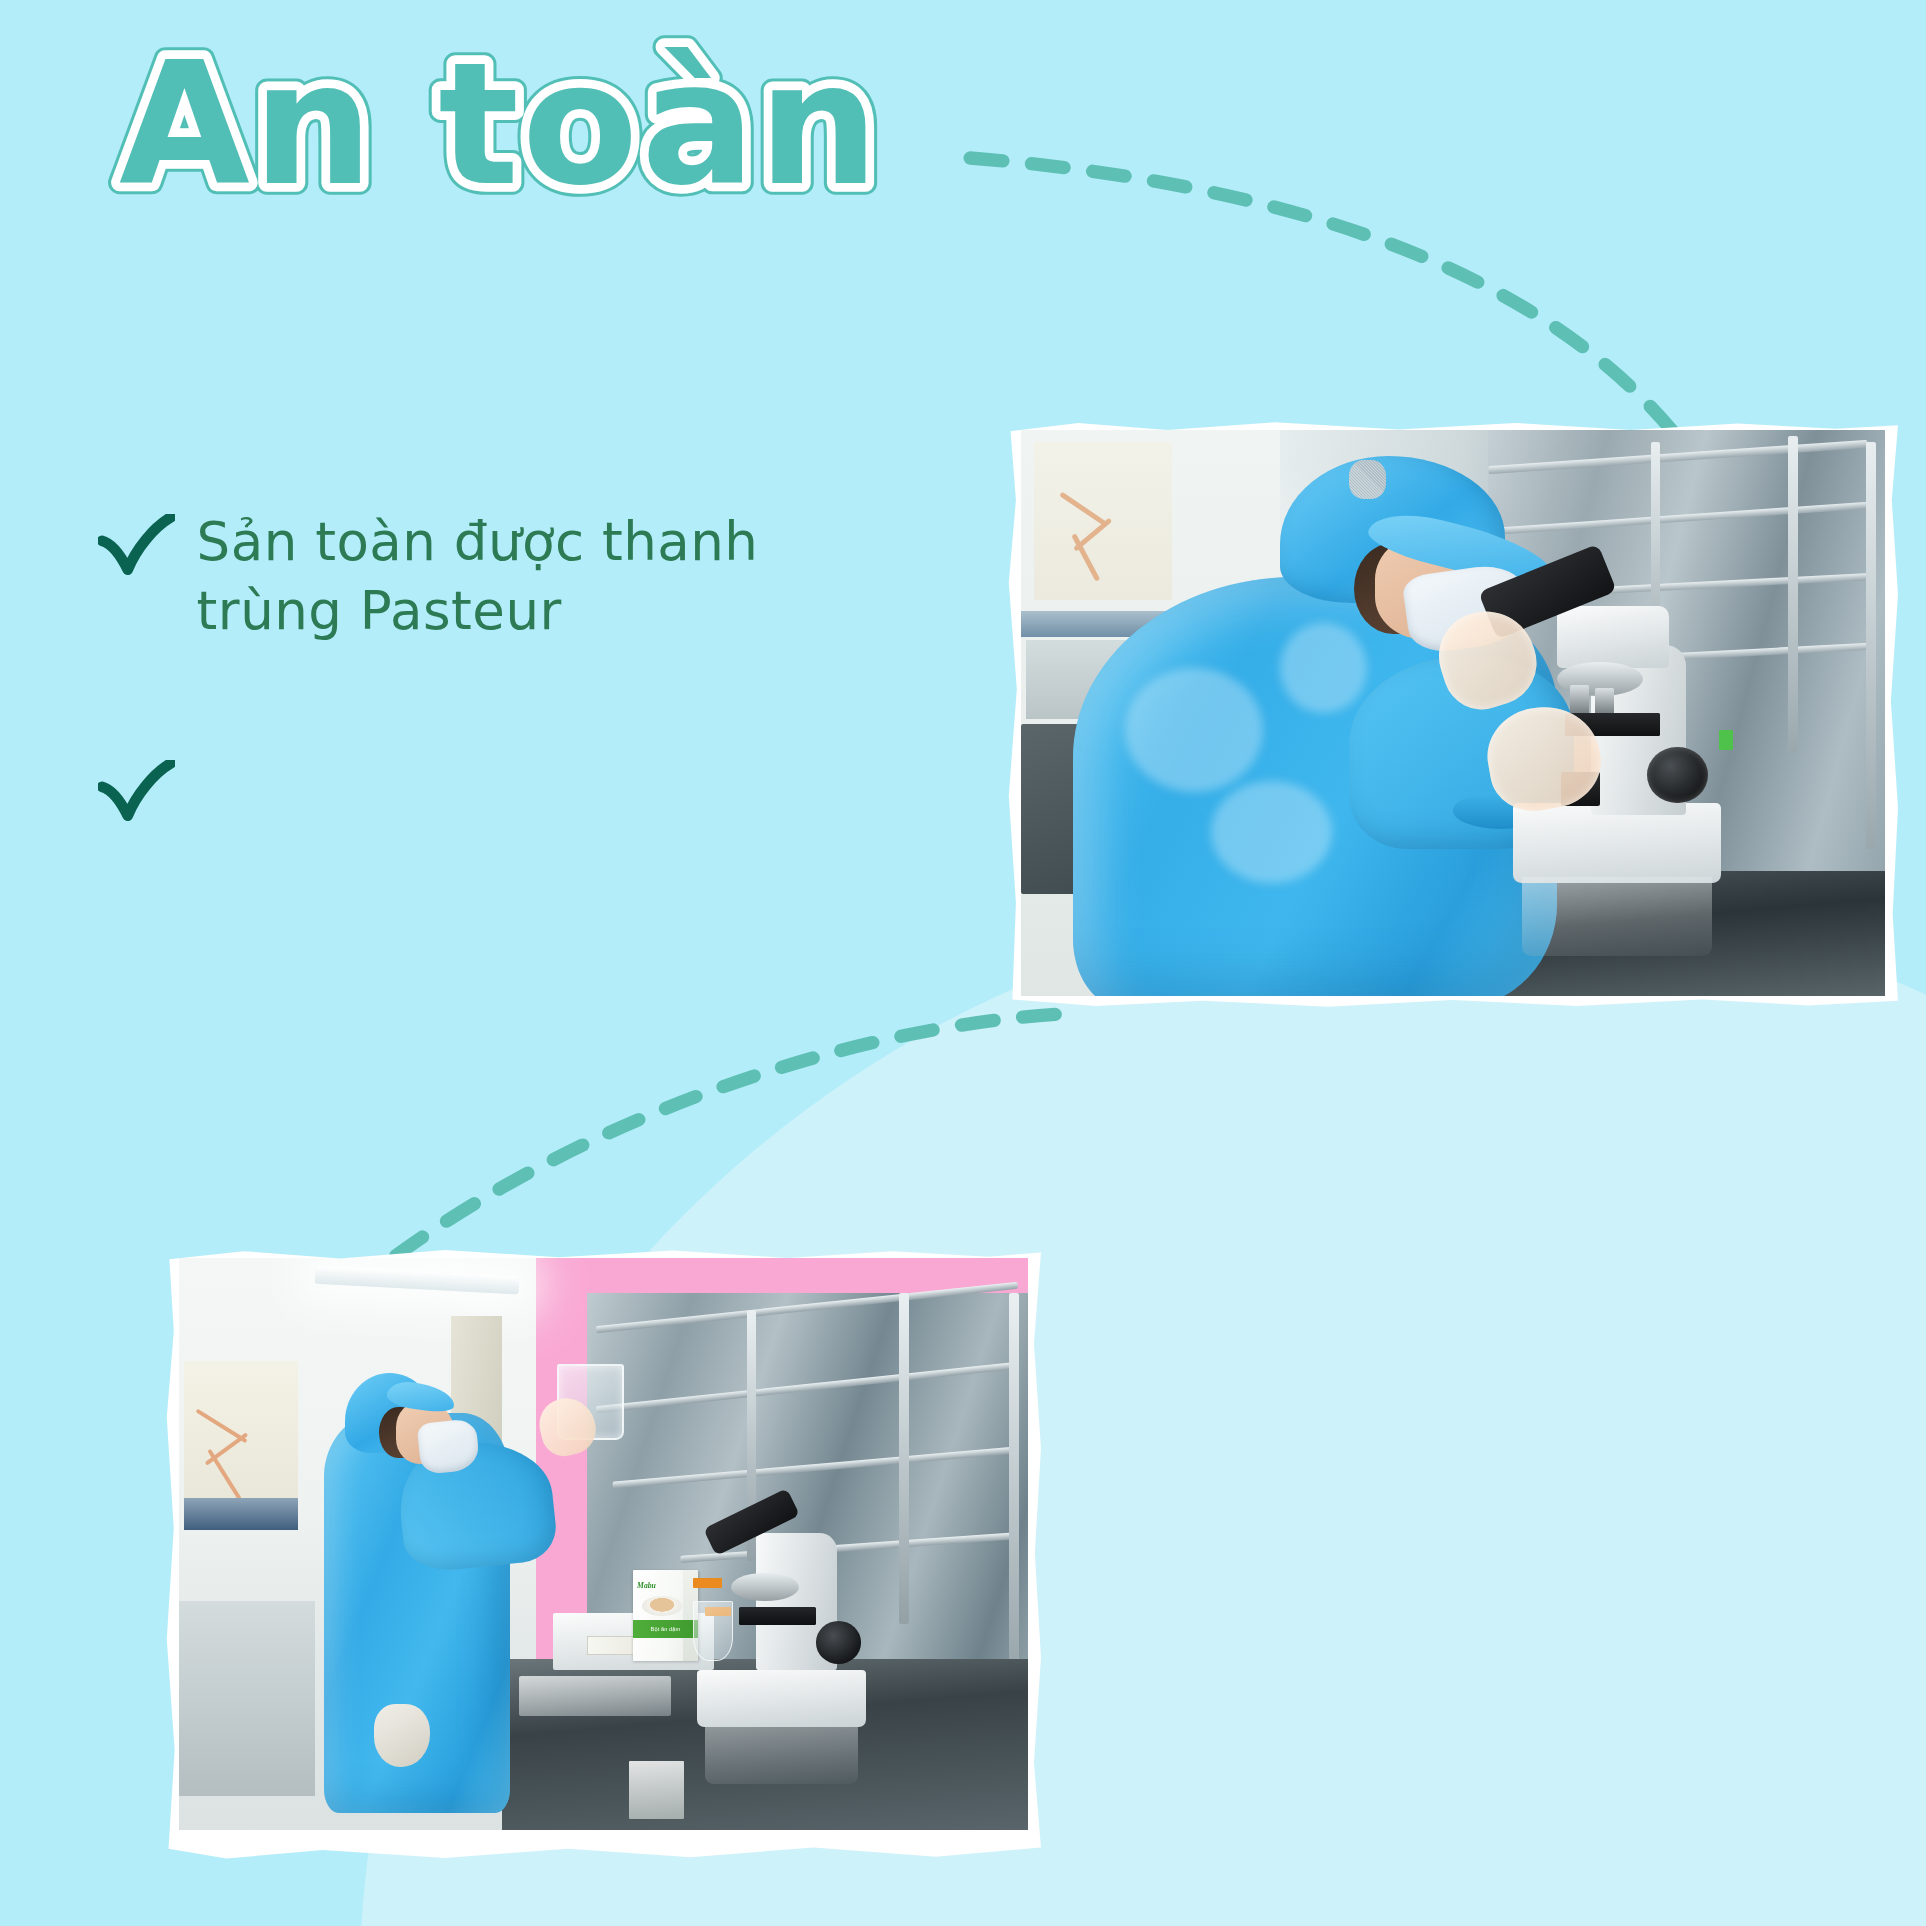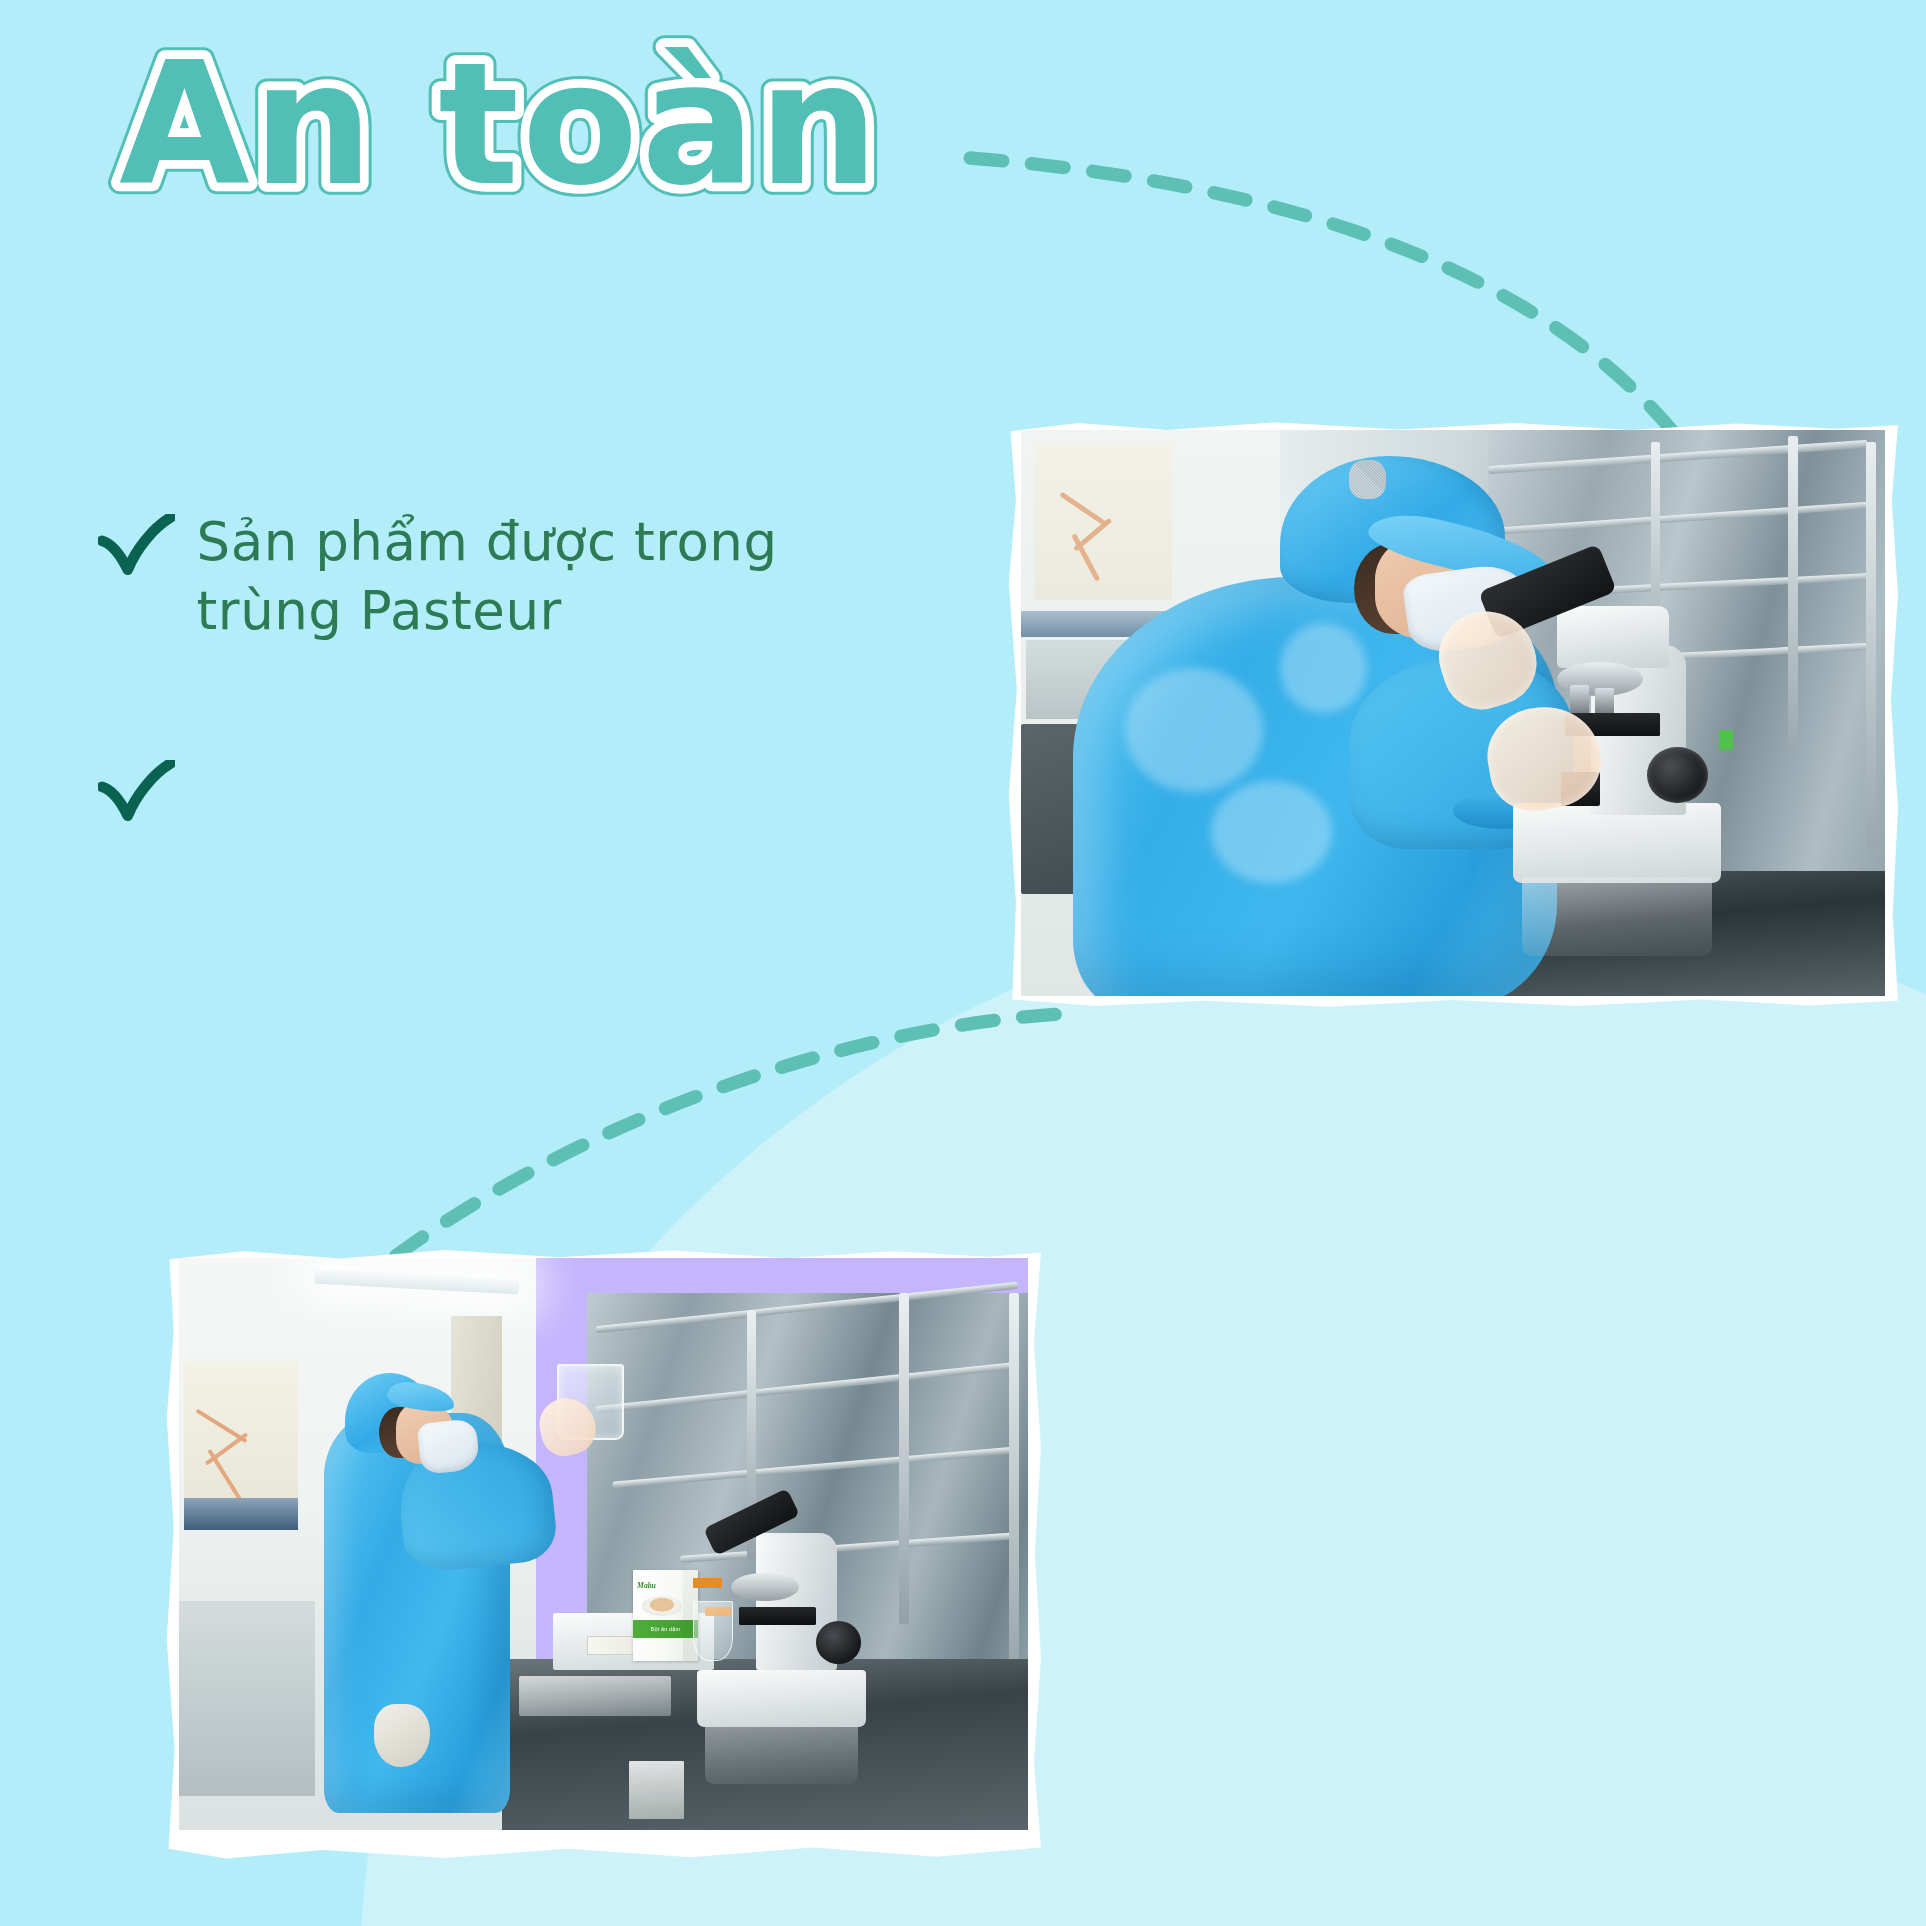--- a/index.html
+++ b/index.html
@@ -82,21 +82,21 @@
     box-sizing:border-box;
     padding:13.4px 14.4px 31px 15.4px;
     filter:drop-shadow(0 0 0 rgba(0,0,0,0));
   }
   .photo-frame::before,
   .photo-frame::after{content:"";position:absolute;background:#fff;}
   .photo{
     width:100%;height:100%;
     position:relative;
     overflow:hidden;
-    background:#c4b5fd;
+    background:#f9a8d4;
   }
   #frame-top{
     left:1007px; top:417px;
     width:891px; height:592px;
     padding:13.4px 13.4px 13.4px 14.4px;
     clip-path:polygon(
       0.4% 2.4%, 8% 1.0%, 18% 2.2%, 30% 0.9%, 44% 2.1%, 57% 1.0%,
       70% 2.2%, 82% 1.1%, 93% 2.0%, 100% 1.4%,
       99.3% 14%, 100% 30%, 99.2% 48%, 100% 66%, 99.4% 84%, 100% 98.6%,
       90% 99.4%, 78% 98.4%, 64% 99.5%, 50% 98.5%, 36% 99.6%, 22% 98.6%,
@@ -476,21 +476,21 @@
   </div>
 
   <div class="bullets">
 
     <div class="bullet">
       <span class="check">
         <svg viewBox="0 0 150 130" aria-hidden="true">
           <path d="M 8 52 C 30 58 46 84 58 108 C 74 68 108 26 142 6" fill="none" stroke="#0a6351" stroke-width="21" stroke-linecap="round" stroke-linejoin="round"></path>
         </svg>
       </span>
-      <span class="bullet-text">Sản phẩm được trong
+      <span class="bullet-text">Sản toàn được thanh
 trùng Pasteur</span>
     </div>
 
     <div class="bullet">
       <span class="check">
         <svg viewBox="0 0 150 130" aria-hidden="true">
           <path d="M 8 52 C 30 58 46 84 58 108 C 74 68 108 26 142 6" fill="none" stroke="#0a6351" stroke-width="21" stroke-linecap="round" stroke-linejoin="round"></path>
         </svg>
       </span>
     </div>

